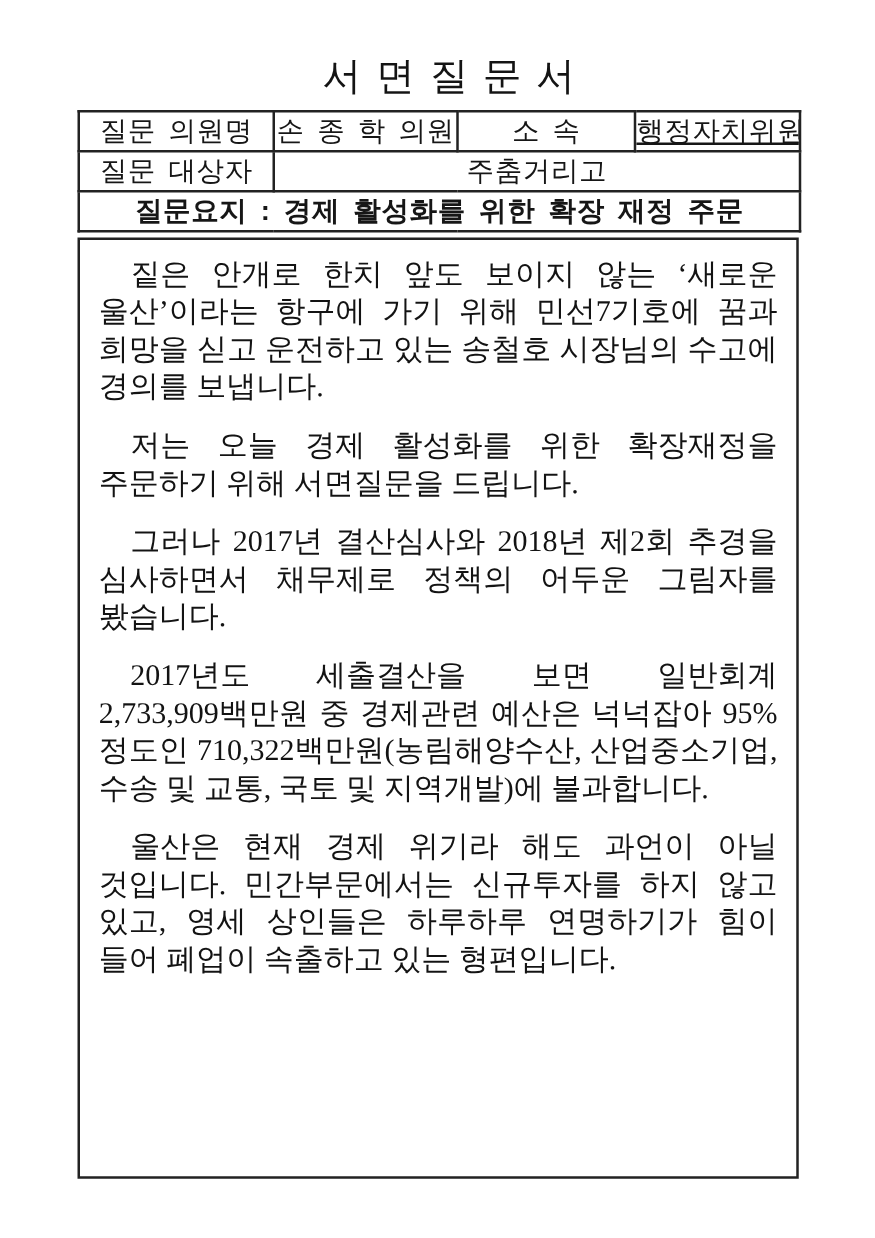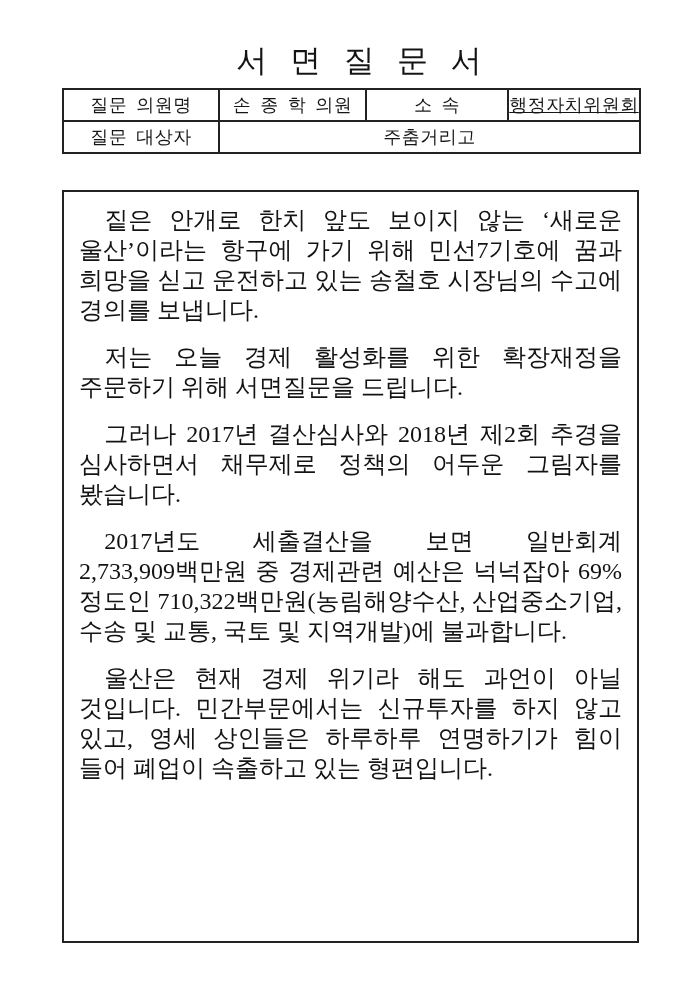--- a/index.html
+++ b/index.html
@@ -16,40 +16,40 @@
     color: #111111;
     overflow: hidden;
   }
   .doc-title {
     position: absolute;
     top: 40px;
     left: 0;
     right: 0;
     margin: 0;
     text-align: center;
-    font-family: Liberation Mono, monospace;
+    font-family: Liberation Serif, serif;
     font-weight: 500;
     font-size: 31px;
     letter-spacing: 2px;
     color: #141414;
     padding-left: 20px;
   }
   table.info-table {
     position: absolute;
     left: 62px;
     top: 88px;
     width: 577px;
     border-collapse: collapse;
     table-layout: fixed;
   }
   table.info-table td {
     border: 2px solid #222222;
     padding: 0;
     height: 30px;
-    font-size: 18px;
+    font-size: 22px;
     text-align: center;
     vertical-align: middle;
     color: #161616;
     letter-spacing: 0.5px;
     word-spacing: 4px;
     overflow: hidden;
     white-space: nowrap;
   }
   td.cell-spread {
     word-spacing: 46px;
@@ -116,24 +116,27 @@
       <tr>
         <td>질문 의원명</td>
         <td>손 종 학 의원</td>
         <td class="cell-spread">소 속</td>
         <td class="cell-tight">행정자치위원회</td>
       </tr>
       <tr>
         <td>질문 대상자</td>
         <td class="cell-left" colspan="3">주춤거리고</td>
       </tr>
+      <tr>
+        <td class="summary-cell" colspan="4"><span class="summary-label">질문요지</span><span class="summary-sep"> : </span><span class="summary-text">경제 활성화를 위한 확장 재정 주문</span></td>
+      </tr>
     </tbody>
   </table>
 
   <div class="body-box">
     <p>짙은 안개로 한치 앞도 보이지 않는 ‘새로운 울산’이라는 항구에 가기 위해 민선7기호에 꿈과 희망을 싣고 운전하고 있는 송철호 시장님의 수고에 경의를 보냅니다.</p>
     <p>저는 오늘 경제 활성화를 위한 확장재정을 주문하기 위해 서면질문을 드립니다.</p>
     <p>그러나 2017년 결산심사와 2018년 제2회 추경을 심사하면서 채무제로 정책의 어두운 그림자를 봤습니다.</p>
-    <p>2017년도 세출결산을 보면 일반회계 2,733,909백만원 중 경제관련 예산은 넉넉잡아 69%정도인 710,322백만원(농림해양수산, 산업중소기업, 수송 및 교통, 국토 및 지역개발)에 불과합니다.</p>
+    <p>2017년도 세출결산을 보면 일반회계 2,733,909백만원 중 경제관련 예산은 넉넉잡아 95%정도인 710,322백만원(농림해양수산, 산업중소기업, 수송 및 교통, 국토 및 지역개발)에 불과합니다.</p>
     <p>울산은 현재 경제 위기라 해도 과언이 아닐 것입니다. 민간부문에서는 신규투자를 하지 않고 있고, 영세 상인들은 하루하루 연명하기가 힘이 들어 폐업이 속출하고 있는 형편입니다.</p>
   </div>
 
 </div>
 
 </body></html>

